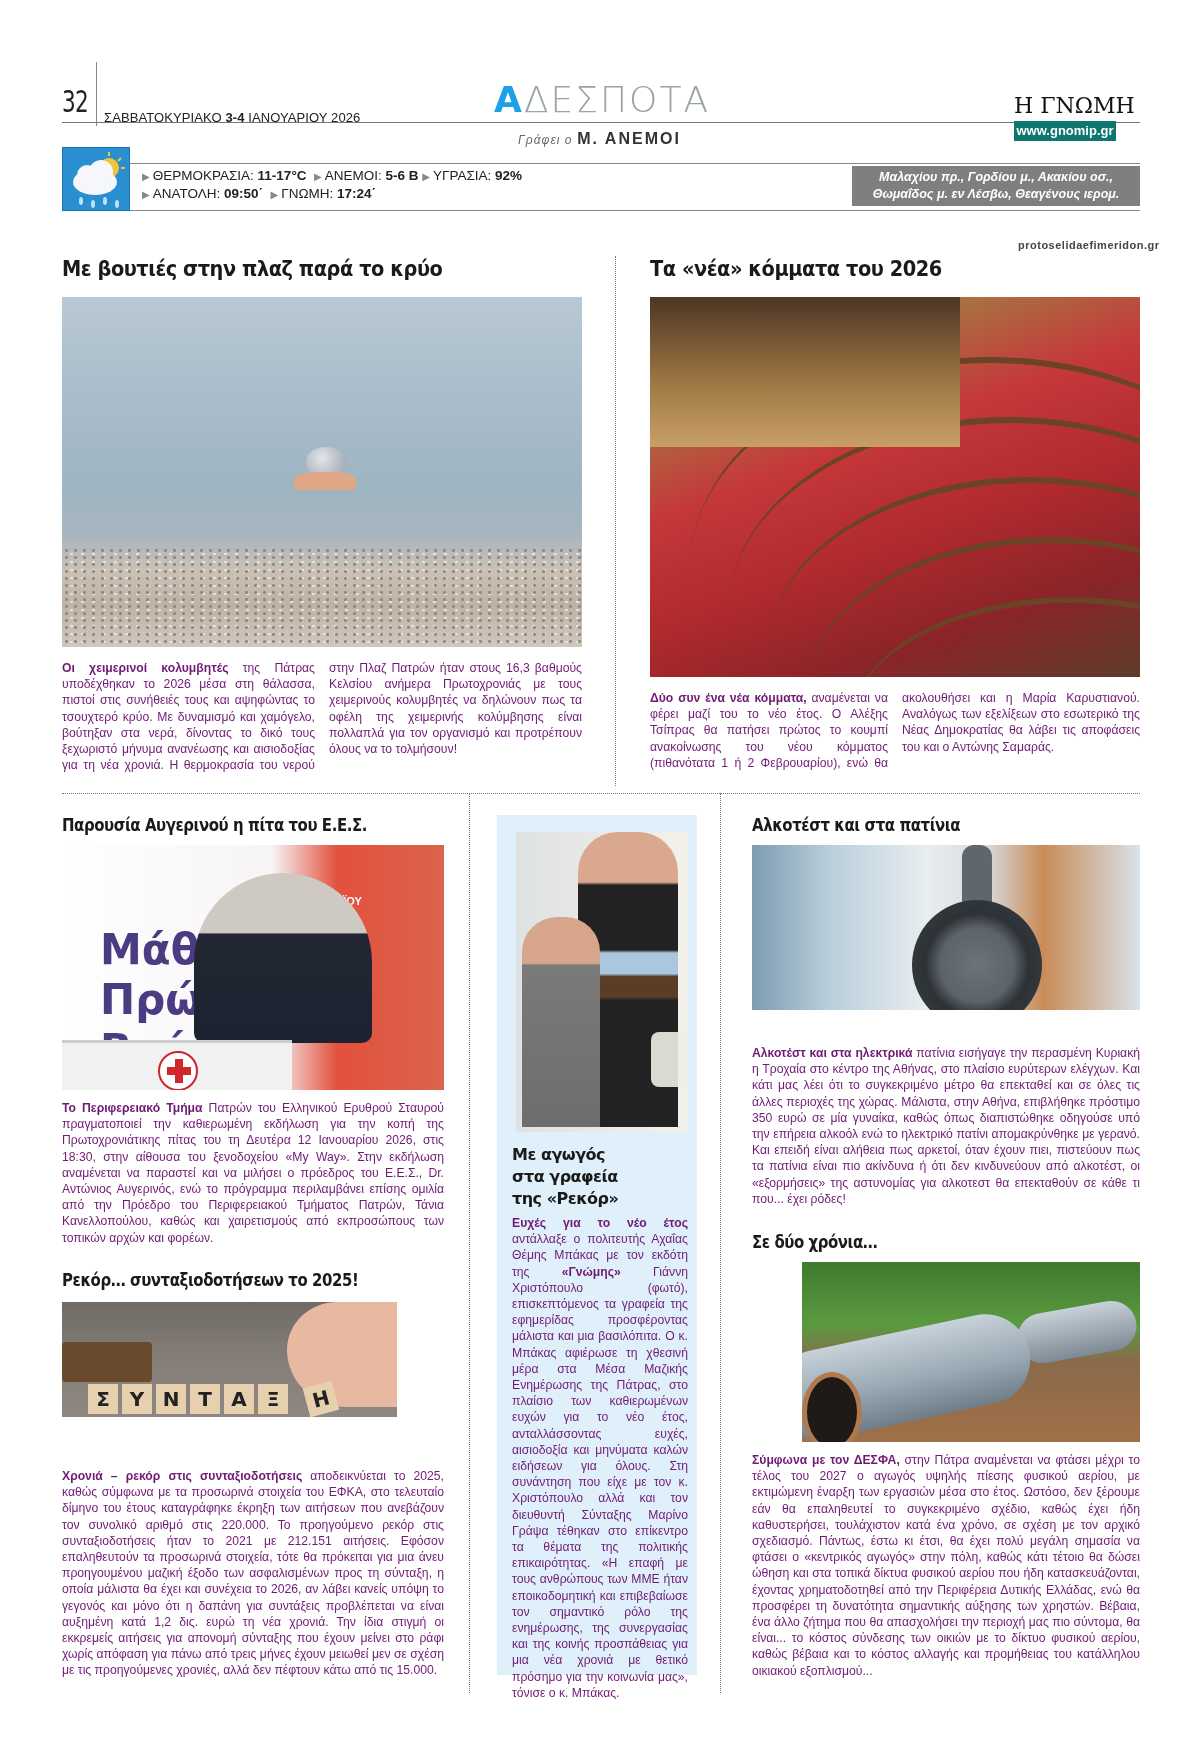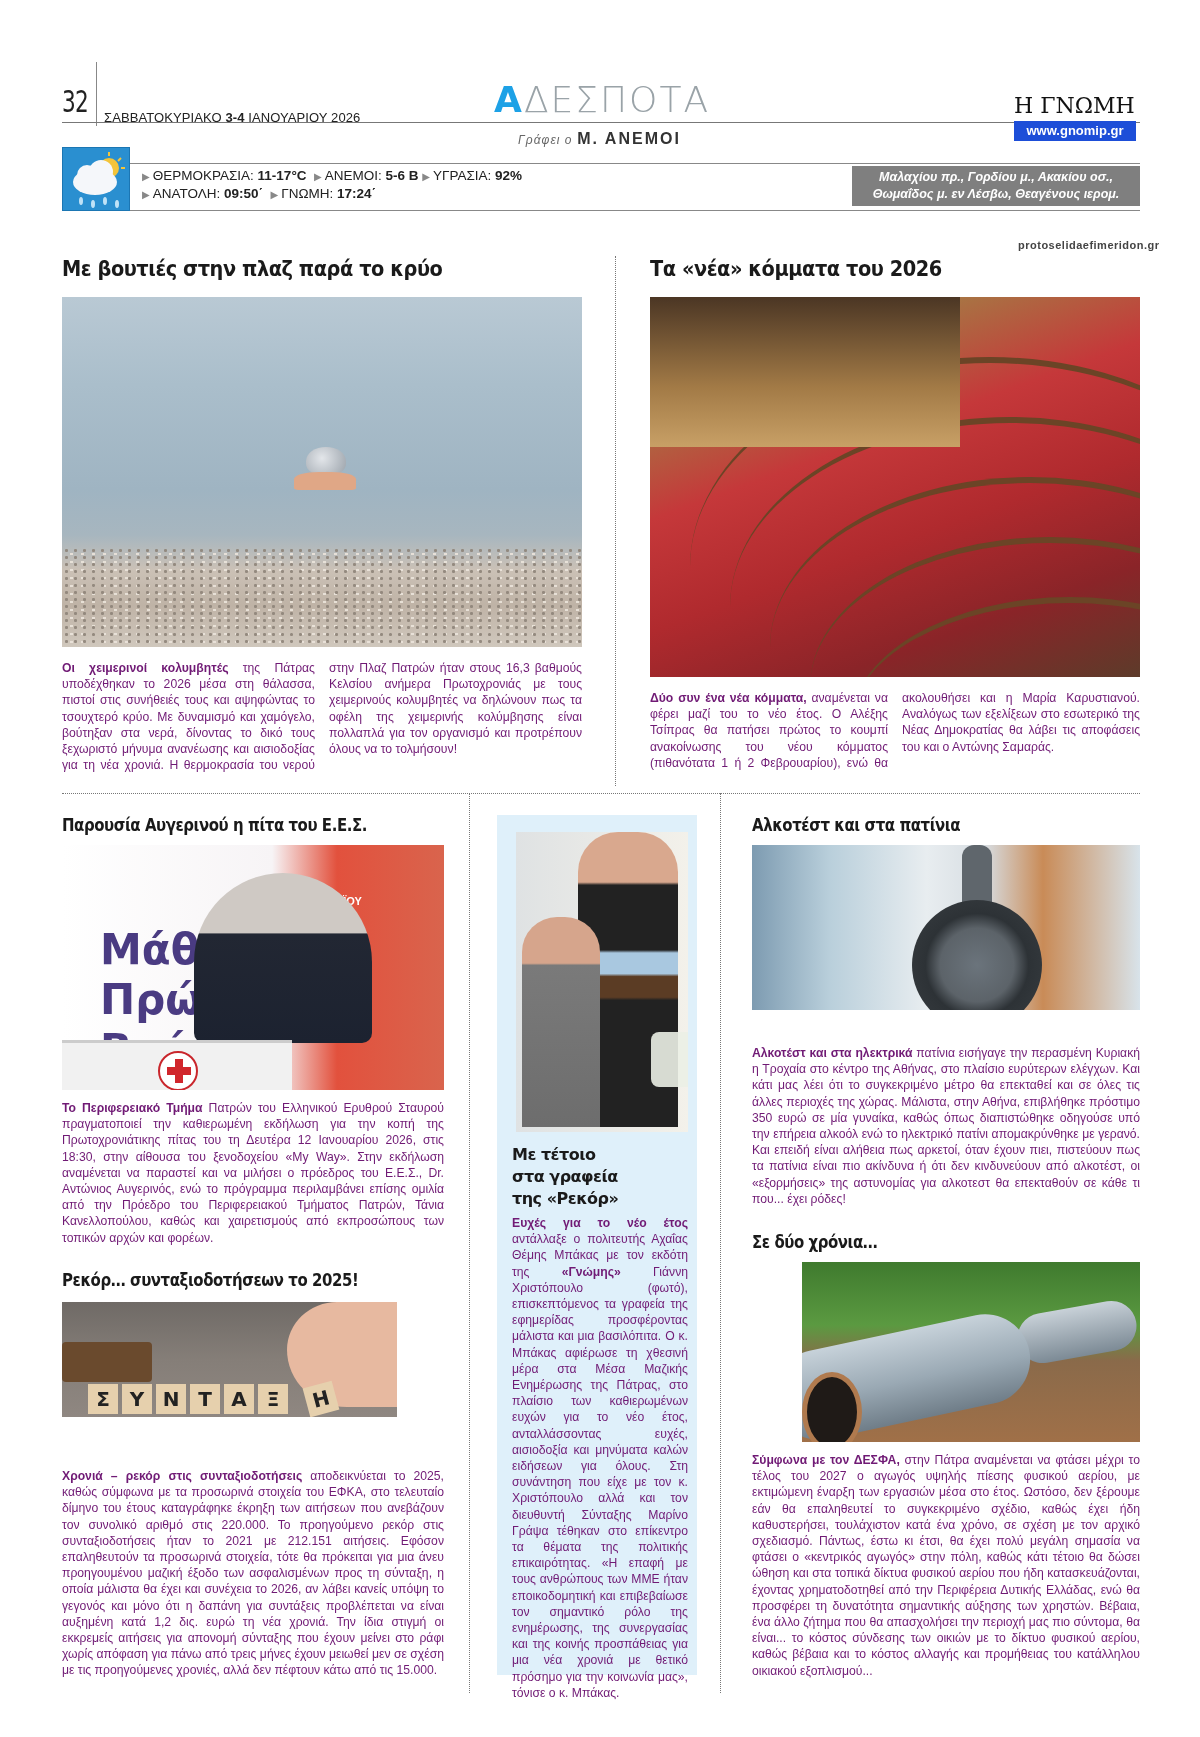--- a/index.html
+++ b/index.html
@@ -13,21 +13,21 @@
   .vsep { left: 96px; top: 62px; width: 1px; height: 64px; background: #888; }
   .date { left: 104px; top: 110px; font-size: 13px; color: #222; letter-spacing: 0.1px; }
   .date b { font-weight: 700; }
   .section-title { left: 494px; top: 82px; font-size: 36px; line-height: 36px; font-weight: 300; color: #9aa3a8; letter-spacing: 2px; font-family: "DejaVu Sans", sans-serif; }
   .section-title .first { color: #1da1e6; font-weight: 700; }
   .head-rule { left: 62px; top: 122px; width: 1078px; height: 1px; background: #777; }
   .byline { left: 518px; top: 130px; font-size: 14px; color: #333; letter-spacing: 1px; }
   .byline .lbl { font-size: 12px; color: #666; font-style: italic; }
   .byline b { font-size: 16px; font-weight: 700; letter-spacing: 2px; }
   .logo { left: 1014px; top: 93px; font-family: "DejaVu Serif", serif; font-size: 22px; font-weight: 400; color: #111; letter-spacing: 0px; }
-  .logo-url { left: 1014px; top: 121px; width: 122px; height: 20px; background: #1d4ed8; color: #fff; font-size: 13px; font-weight: 700; text-align: center; line-height: 20px; }
+  .logo-url { left: 1014px; top: 121px; width: 102px; height: 20px; background: #0f766e; color: #fff; font-size: 13px; font-weight: 700; text-align: center; line-height: 20px; }
 
   
   .wx-rule-top { left: 62px; top: 163px; width: 1078px; height: 1px; background: #888; }
   .wx-rule-bot { left: 62px; top: 210px; width: 1078px; height: 1px; background: #888; }
   .wx-icon { left: 62px; top: 147px; width: 68px; height: 64px; background: #2a8fd0; border: 1px solid #1b76b3; }
   .wx-line1 { left: 142px; top: 168px; font-size: 13.5px; color: #222; }
   .wx-line2 { left: 142px; top: 186px; font-size: 13.5px; color: #222; }
   .wx-line1 b, .wx-line2 b { font-weight: 700; text-align: center; }
   .tri { color: #888; font-size: 10px; margin: 0 3px 0 0; }
   .pharm { left: 852px; top: 166px; width: 288px; height: 40px; background: #7f7f7f; color: #fff; font-size: 12.5px; font-style: italic; font-weight: 700; text-align: center; line-height: 17px; padding-top: 3px; }
@@ -192,21 +192,21 @@
 </div>
 <div class="abs body" style="left:62px; top:1468px; width:382px;"><b>Χρονιά – ρεκόρ στις συνταξιοδοτήσεις</b><span> αποδεικνύεται το 2025, καθώς σύμφωνα με τα προσωρινά στοιχεία του ΕΦΚΑ, στο τελευταίο δίμηνο του έτους καταγράφηκε έκρηξη των αιτήσεων που ανεβάζουν τον συνολικό αριθμό στις 220.000. Το προηγούμενο ρεκόρ στις συνταξιοδοτήσεις ήταν το 2021 με 212.151 αιτήσεις. Εφόσον επαληθευτούν τα προσωρινά στοιχεία, τότε θα πρόκειται για μια άνευ προηγουμένου μαζική έξοδο των ασφαλισμένων προς τη σύνταξη, η οποία μάλιστα θα έχει και συνέχεια το 2026, αν λάβει κανείς υπόψη το γεγονός και μόνο ότι η δαπάνη για συντάξεις προβλέπεται να είναι αυξημένη κατά 1,2 δις. ευρώ τη νέα χρονιά. Την ίδια στιγμή οι εκκρεμείς αιτήσεις για απονομή σύνταξης που έχουν μείνει στο ράφι χωρίς απόφαση για πάνω από τρεις μήνες έχουν μειωθεί μεν σε σχέση με τις προηγούμενες χρονιές, αλλά δεν πέφτουν κάτω από τις 15.000.</span></div>
 
 <div class="abs gnomi-box" style="left:497px; top:815px; width:200px; height:860px;"></div>
 <div class="photo gnomi-photo" style="left:516px; top:832px; width:172px; height:300px;">
   <div class="p2"></div>
   <div class="p1"></div>
   <div class="bag"></div>
 </div>
 <div class="abs" style="left:512px; top:1144px; width:180px; font-family:'DejaVu Sans',sans-serif; font-weight:700; font-size:16px; line-height:22px; letter-spacing:-0.5px;">
-  <div>Με τέτοιο</div>
+  <div>Με αγωγός</div>
   <div>στα γραφεία</div>
   <div>της «Ρεκόρ»</div>
 </div>
 <div class="abs body" style="left:512px; top:1215px; width:176px;"><b>Ευχές για το νέο έτος</b><span> αντάλλαξε ο πολιτευτής Αχαΐας Θέμης Μπάκας με τον εκδότη της </span><b>«Γνώμης»</b><span> Γιάννη Χριστόπουλο (φωτό), επισκεπτόμενος τα γραφεία της εφημερίδας προσφέροντας μάλιστα και μια βασιλόπιτα. Ο κ. Μπάκας αφιέρωσε τη χθεσινή μέρα στα Μέσα Μαζικής Ενημέρωσης της Πάτρας, στο πλαίσιο των καθιερωμένων ευχών για το νέο έτος, ανταλλάσσοντας ευχές, αισιοδοξία και μηνύματα καλών ειδήσεων για όλους. Στη συνάντηση που είχε με τον κ. Χριστόπουλο αλλά και τον διευθυντή Σύνταξης Μαρίνο Γράψα τέθηκαν στο επίκεντρο τα θέματα της πολιτικής επικαιρότητας. «Η επαφή με τους ανθρώπους των ΜΜΕ ήταν εποικοδομητική και επιβεβαίωσε τον σημαντικό ρόλο της ενημέρωσης, της συνεργασίας και της κοινής προσπάθειας για μια νέα χρονιά με θετικό πρόσημο για την κοινωνία μας», τόνισε ο κ. Μπάκας.</span></div>
 
 <div class="abs headline h-med" style="left:752px; top:815px;">Αλκοτέστ και στα πατίνια</div>
 <div class="photo scooter" style="left:752px; top:845px; width:388px; height:165px;">
   <div class="fork"></div>
   <div class="wheel"></div>
 </div>

